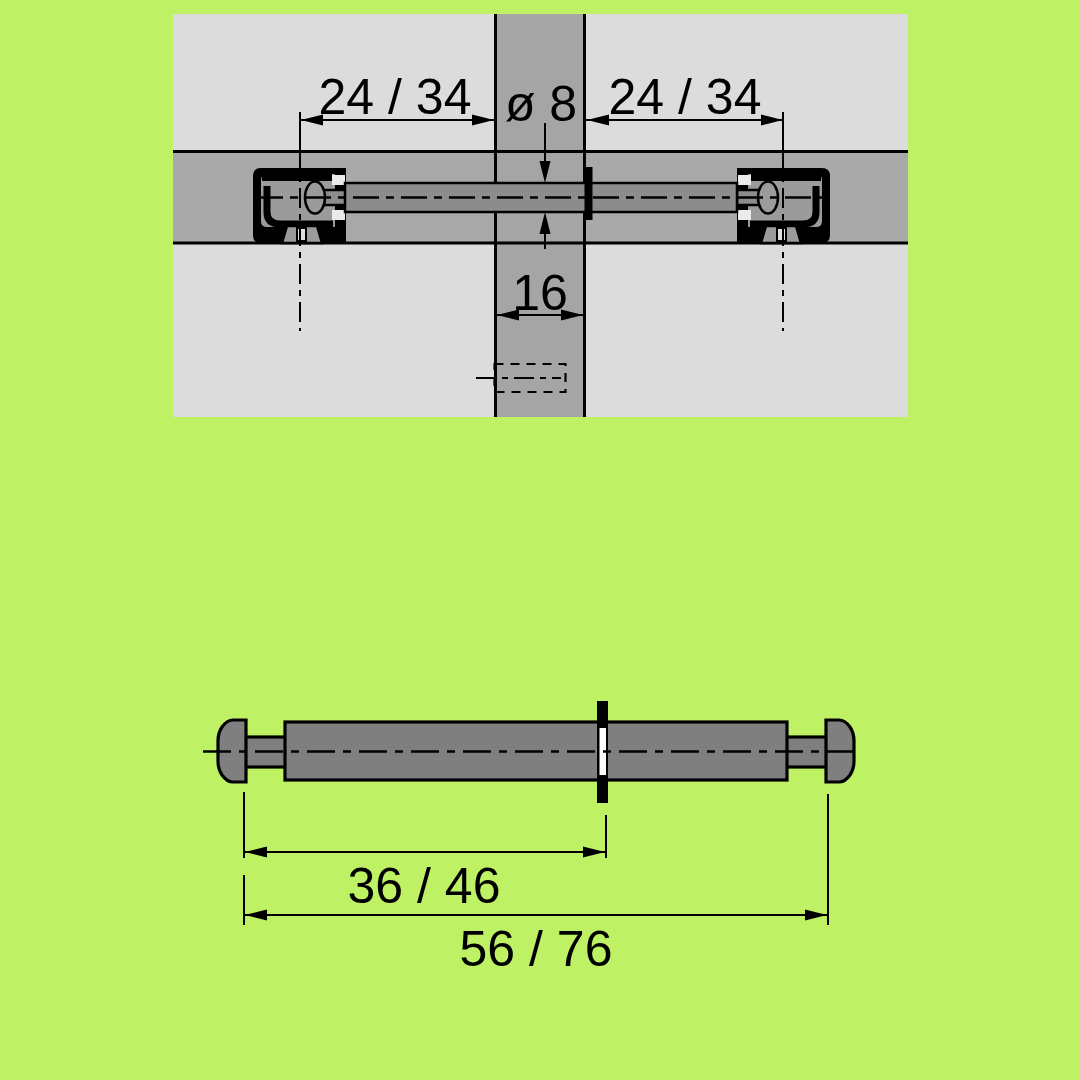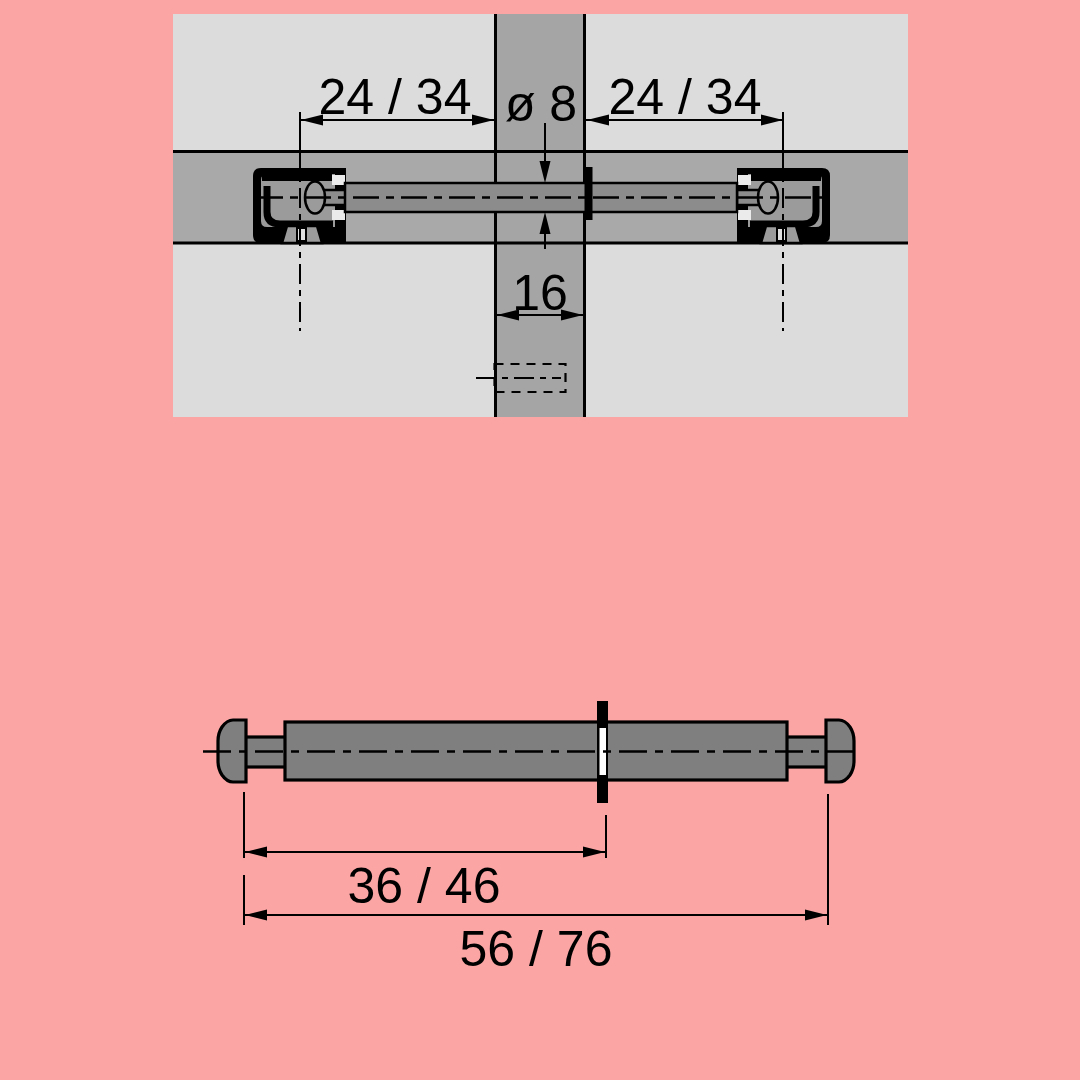--- a/index.html
+++ b/index.html
@@ -1,16 +1,16 @@
 <!DOCTYPE html>
 <html><head>
 <meta charset="utf-8">
 <style>
   html,body{margin:0;padding:0;background:#ffffff;}
-  .stage{position:relative;width:1080px;height:1080px;background:#fca5a5;overflow:hidden;
+  .stage{position:relative;width:1080px;height:1080px;background:#bef264;overflow:hidden;
          font-family:"Liberation Sans",sans-serif;}
   svg{position:absolute;left:0;top:0;}
   .band-border{stroke:#000;stroke-width:3;}
   .col-border{stroke:#000;stroke-width:3;}
   .outline25{stroke:#000;stroke-width:2.5;fill:#8c8c8c;}
   .bolt-part{stroke:#000;stroke-width:3.2;fill:#7f7f7f;}
   .dimline{stroke:#000;stroke-width:2;}
   .extline{stroke:#000;stroke-width:2;}
   .arrow{fill:#000;stroke:none;}
   .dashdot{stroke:#000;stroke-width:2.4;fill:none;}

